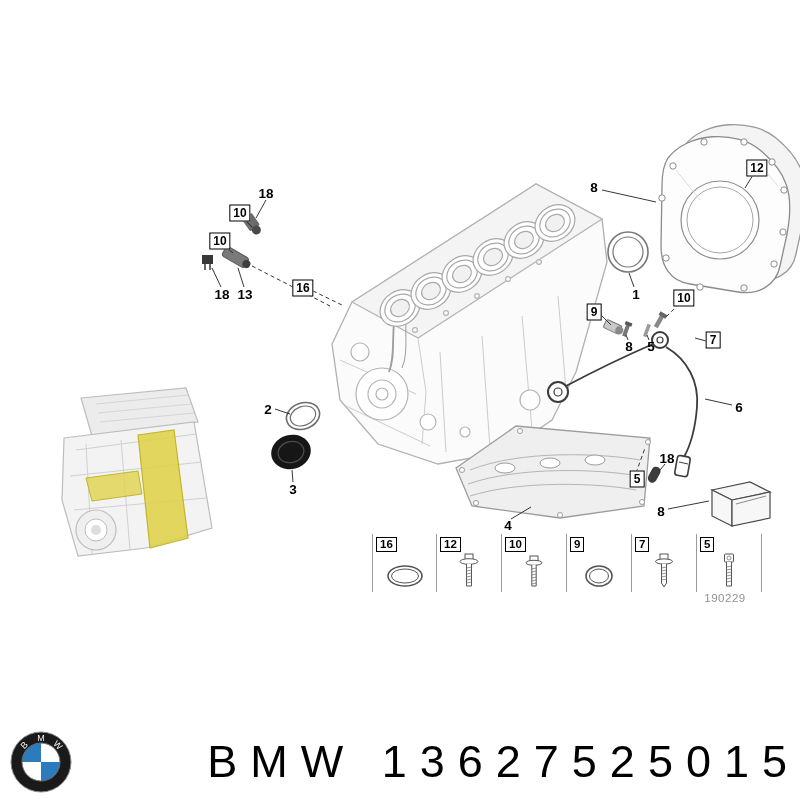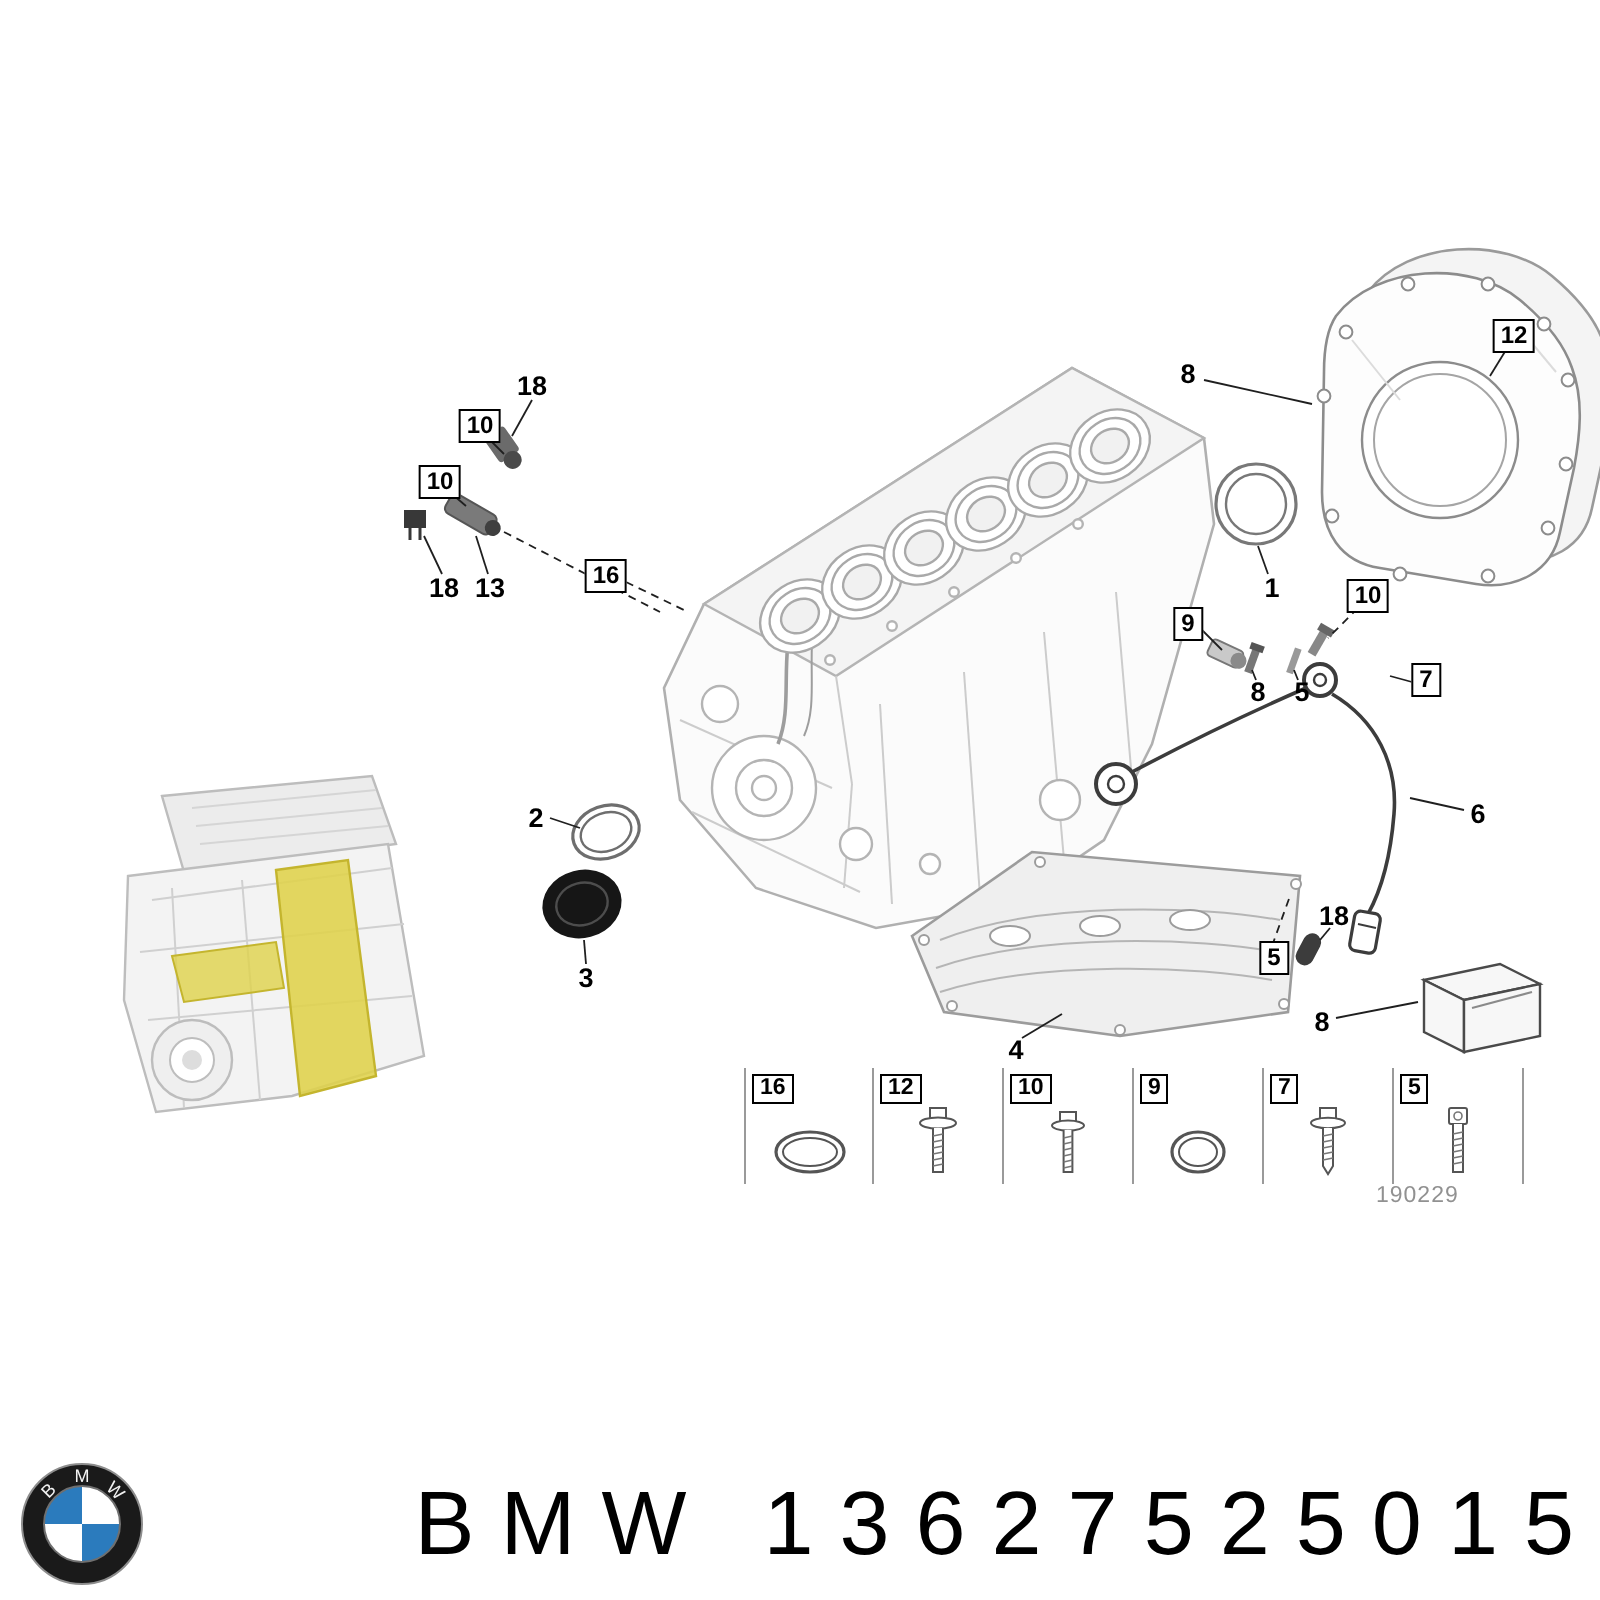--- a/index.html
+++ b/index.html
@@ -13,21 +13,21 @@
              color:#000; white-space:nowrap; z-index:4; }
   .callout.boxed { border:1.3px solid #000; padding:0 3px; font-size:12px; line-height:15px; background:#fff; }
 
   .strip { position:absolute; left:372px; top:534px; height:58px; display:flex; z-index:3; }
   .strip-cell { width:65px; position:relative; border-right:1px solid #9a9a9a; }
   .strip-cell:first-child { border-left:1px solid #9a9a9a; }
   .cell-num { position:absolute; top:3px; left:3px; border:1.3px solid #000; font-weight:700;
               font-size:11.5px; line-height:13px; padding:0 3px; background:#fff; }
   .cell-icon { position:absolute; left:50%; bottom:3px; transform:translateX(-50%); }
 
-  .diagram-code { position:absolute; left:688px; top:592px; width:74px; text-align:left;
+  .diagram-code { position:absolute; left:688px; top:592px; width:74px; text-align:center;
                   font-size:11.5px; color:#919191; letter-spacing:.5px; z-index:3; }
 
   .footer { position:absolute; left:0; top:724px; width:800px; height:76px; display:flex; align-items:center; }
   .logo { margin-left:10px; flex:0 0 auto; }
   .part-title { flex:1; text-align:right; font-size:45px; letter-spacing:13px; color:#000; white-space:nowrap; }
 </style>
 </head>
 <body>
 
 <div class="page">

